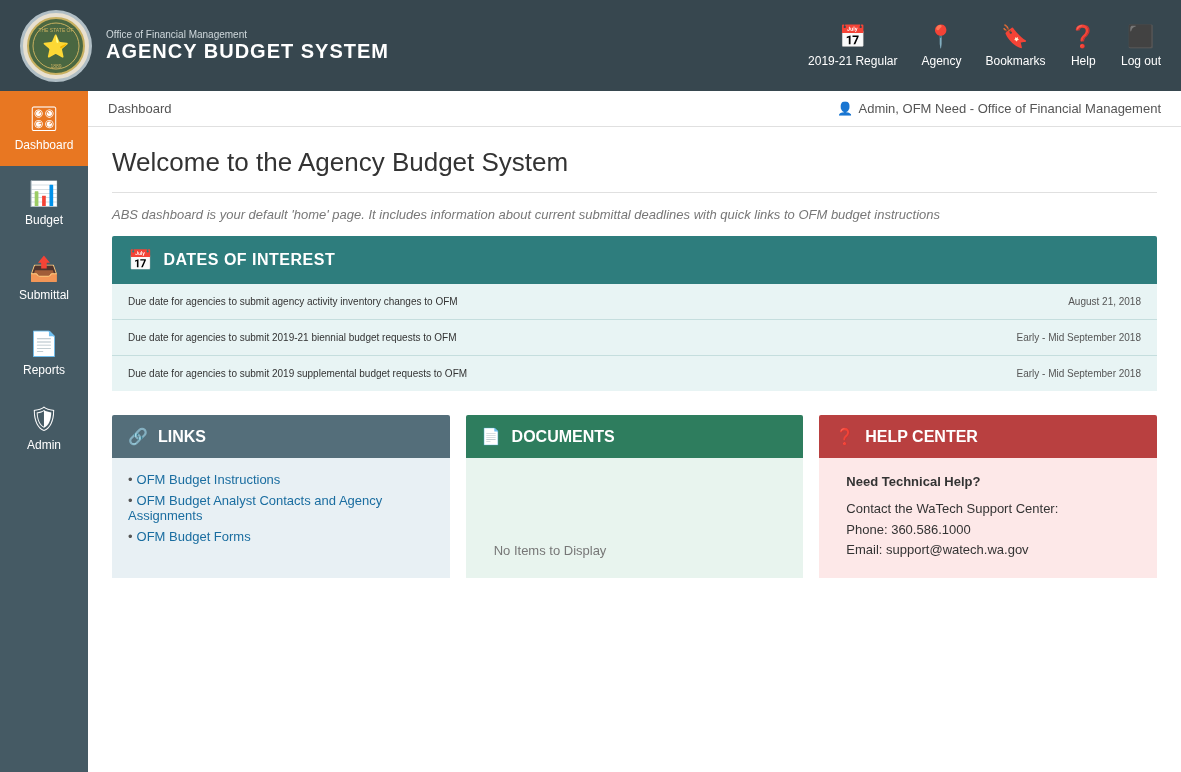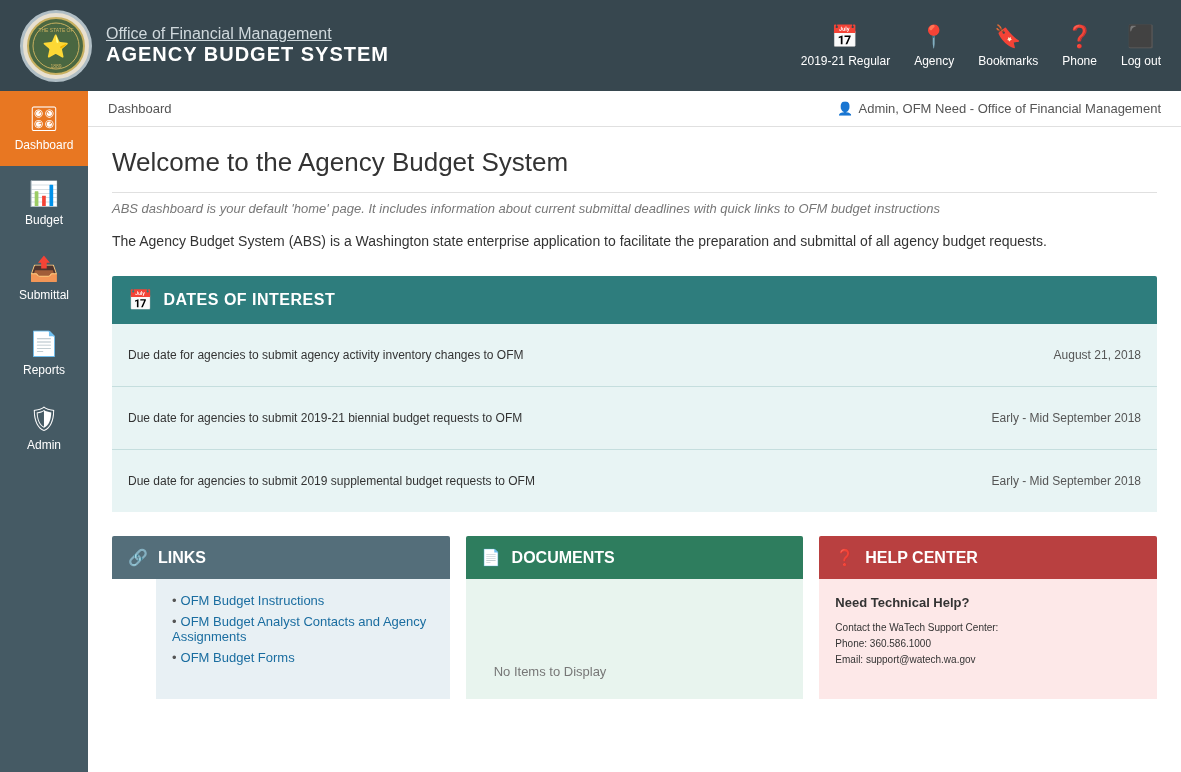--- a/index.html
+++ b/index.html
@@ -20,21 +20,21 @@
       width: 72px; height: 72px;
       border-radius: 50%;
       border: 3px solid #b0bec5;
       background: #e8e0d0;
       display: flex; align-items: center; justify-content: center;
       overflow: hidden;
       flex-shrink: 0;
     }
     .header-logo svg { width: 60px; height: 60px; }
     .header-title-block { display: flex; flex-direction: column; }
-    .header-title-sub { font-size: 16px; color: #cfd8dc; text-decoration: underline; }
+    .header-title-sub { font-size: 10px; color: #cfd8dc; }
     .header-title-main { font-size: 20px; font-weight: bold; letter-spacing: 1px; color: white; }
 
     .header-nav { display: flex; align-items: center; gap: 24px; }
     .nav-item {
       display: flex; flex-direction: column; align-items: center;
       color: white; cursor: pointer; font-size: 12px; gap: 4px;
       text-decoration: none;
     }
     .nav-icon { font-size: 22px; }
 
@@ -74,61 +74,60 @@
       padding: 10px 20px;
       display: flex; align-items: center; justify-content: space-between;
       border-bottom: 1px solid #e0e0e0;
     }
     .breadcrumb-text { color: #555; font-size: 13px; }
     .user-info { font-size: 13px; color: #555; display: flex; align-items: center; gap: 5px; }
     .user-info-icon { color: #888; }
 
     
     .page-body { padding: 20px 24px; }
-    .page-title { font-size: 26px; font-weight: normal; color: #333; margin-bottom: 8px; border-bottom: 1px solid #e0e0e0; padding-bottom: 14px; }
+    .page-title { font-size: 26px; font-weight: normal; color: #333; margin-bottom: 14px; border-bottom: 1px solid #e0e0e0; padding-bottom: 14px; }
 
     .page-subtitle { font-style: italic; color: #777; font-size: 13px; margin-bottom: 14px; }
     .page-description { font-size: 14px; color: #333; line-height: 1.6; margin-bottom: 24px; }
 
     
     .section { margin-bottom: 24px; }
     .section-header {
       background: #2e7d7d;
       color: white;
       padding: 12px 16px;
       display: flex; align-items: center; gap: 10px;
       font-size: 16px; font-weight: bold; letter-spacing: 0.5px;
       border-radius: 2px 2px 0 0;
     }
     .section-header-icon { font-size: 20px; }
 
     .dates-table { width: 100%; border-collapse: collapse; background: #e8f4f4; }
     .dates-table tr { border-bottom: 1px solid #c5dede; }
     .dates-table tr:last-child { border-bottom: none; }
-    .dates-table td { padding: 24px 16px; font-size: 12px; color: #333; }
+    .dates-table td { padding: 12px 16px; font-size: 10px; color: #333; }
     .dates-table td:last-child { text-align: right; white-space: nowrap; color: #555; }
 
     
     .bottom-sections { display: flex; gap: 16px; margin-top: 0; }
 
     
     .links-section { flex: 1; }
     .links-header {
       background: #546e7a;
       color: white;
       padding: 12px 16px;
       display: flex; align-items: center; gap: 10px;
       font-size: 16px; font-weight: bold;
       border-radius: 2px 2px 0 0;
     }
     .links-body {
       background: #e8f0f4;
       padding: 14px 16px;
       min-height: 120px;
-      margin-left: 44px;
     }
     .links-body a {
       display: block;
       color: #1a6da0;
       font-size: 13px;
       margin-bottom: 6px;
       text-decoration: none;
     }
     .link-bullet { color: #555; margin-right: 4px; }
 
@@ -155,25 +154,25 @@
     .help-header {
       background: #b94040;
       color: white;
       padding: 12px 16px;
       display: flex; align-items: center; gap: 10px;
       font-size: 16px; font-weight: bold;
       border-radius: 2px 2px 0 0;
     }
     .help-body {
       background: #fde8e8;
-      padding: 14px 16px;
+      padding: 14px 27px;
       min-height: 120px;
     }
     .help-body .help-title { font-weight: bold; font-size: 13px; margin-bottom: 6px; }
-    .help-body p { font-size: 10px; color: #333; line-height: 1.6; }
+    .help-body p { font-size: 13px; color: #333; line-height: 1.6; }
   </style>
 </head>
 <body>
 
 <div class="header">
   <div class="header-left">
     <div class="header-logo">
 
       <svg viewBox="0 0 60 60" xmlns="http://www.w3.org/2000/svg">
         <circle cx="30" cy="30" r="28" fill="#4a6741" stroke="#c8b060" stroke-width="2"></circle>
@@ -197,21 +196,21 @@
     <a class="nav-item">
       <span class="nav-icon">📍</span>
       <span>Agency</span>
     </a>
     <a class="nav-item">
       <span class="nav-icon">🔖</span>
       <span>Bookmarks</span>
     </a>
     <a class="nav-item">
       <span class="nav-icon">❓</span>
-      <span>Phone</span>
+      <span>Help</span>
     </a>
     <a class="nav-item">
       <span class="nav-icon">⬛</span>
       <span>Log out</span>
     </a>
   </div>
 </div>
 
 <div class="layout">
 
@@ -244,21 +243,20 @@
       <span class="breadcrumb-text">Dashboard</span>
       <div class="user-info">
         <span class="user-info-icon">👤</span>
         <span>Admin, OFM Need - Office of Financial Management</span>
       </div>
     </div>
 
     <div class="page-body">
       <h1 class="page-title">Welcome to the Agency Budget System</h1>
       <p class="page-subtitle">ABS dashboard is your default 'home' page. It includes information about current submittal deadlines with quick links to OFM budget instructions</p>
-      <p class="page-description">The Agency Budget System (ABS) is a Washington state enterprise application to facilitate the preparation and submittal of all agency budget requests.</p>
 
       <div class="section">
         <div class="section-header">
           <span class="section-header-icon">📅</span>
           <span>DATES OF INTEREST</span>
         </div>
         <table class="dates-table">
           <tbody id="dates-tbody">
           <tr>
                 <td>Due date for agencies to submit agency activity inventory changes to OFM</td>

